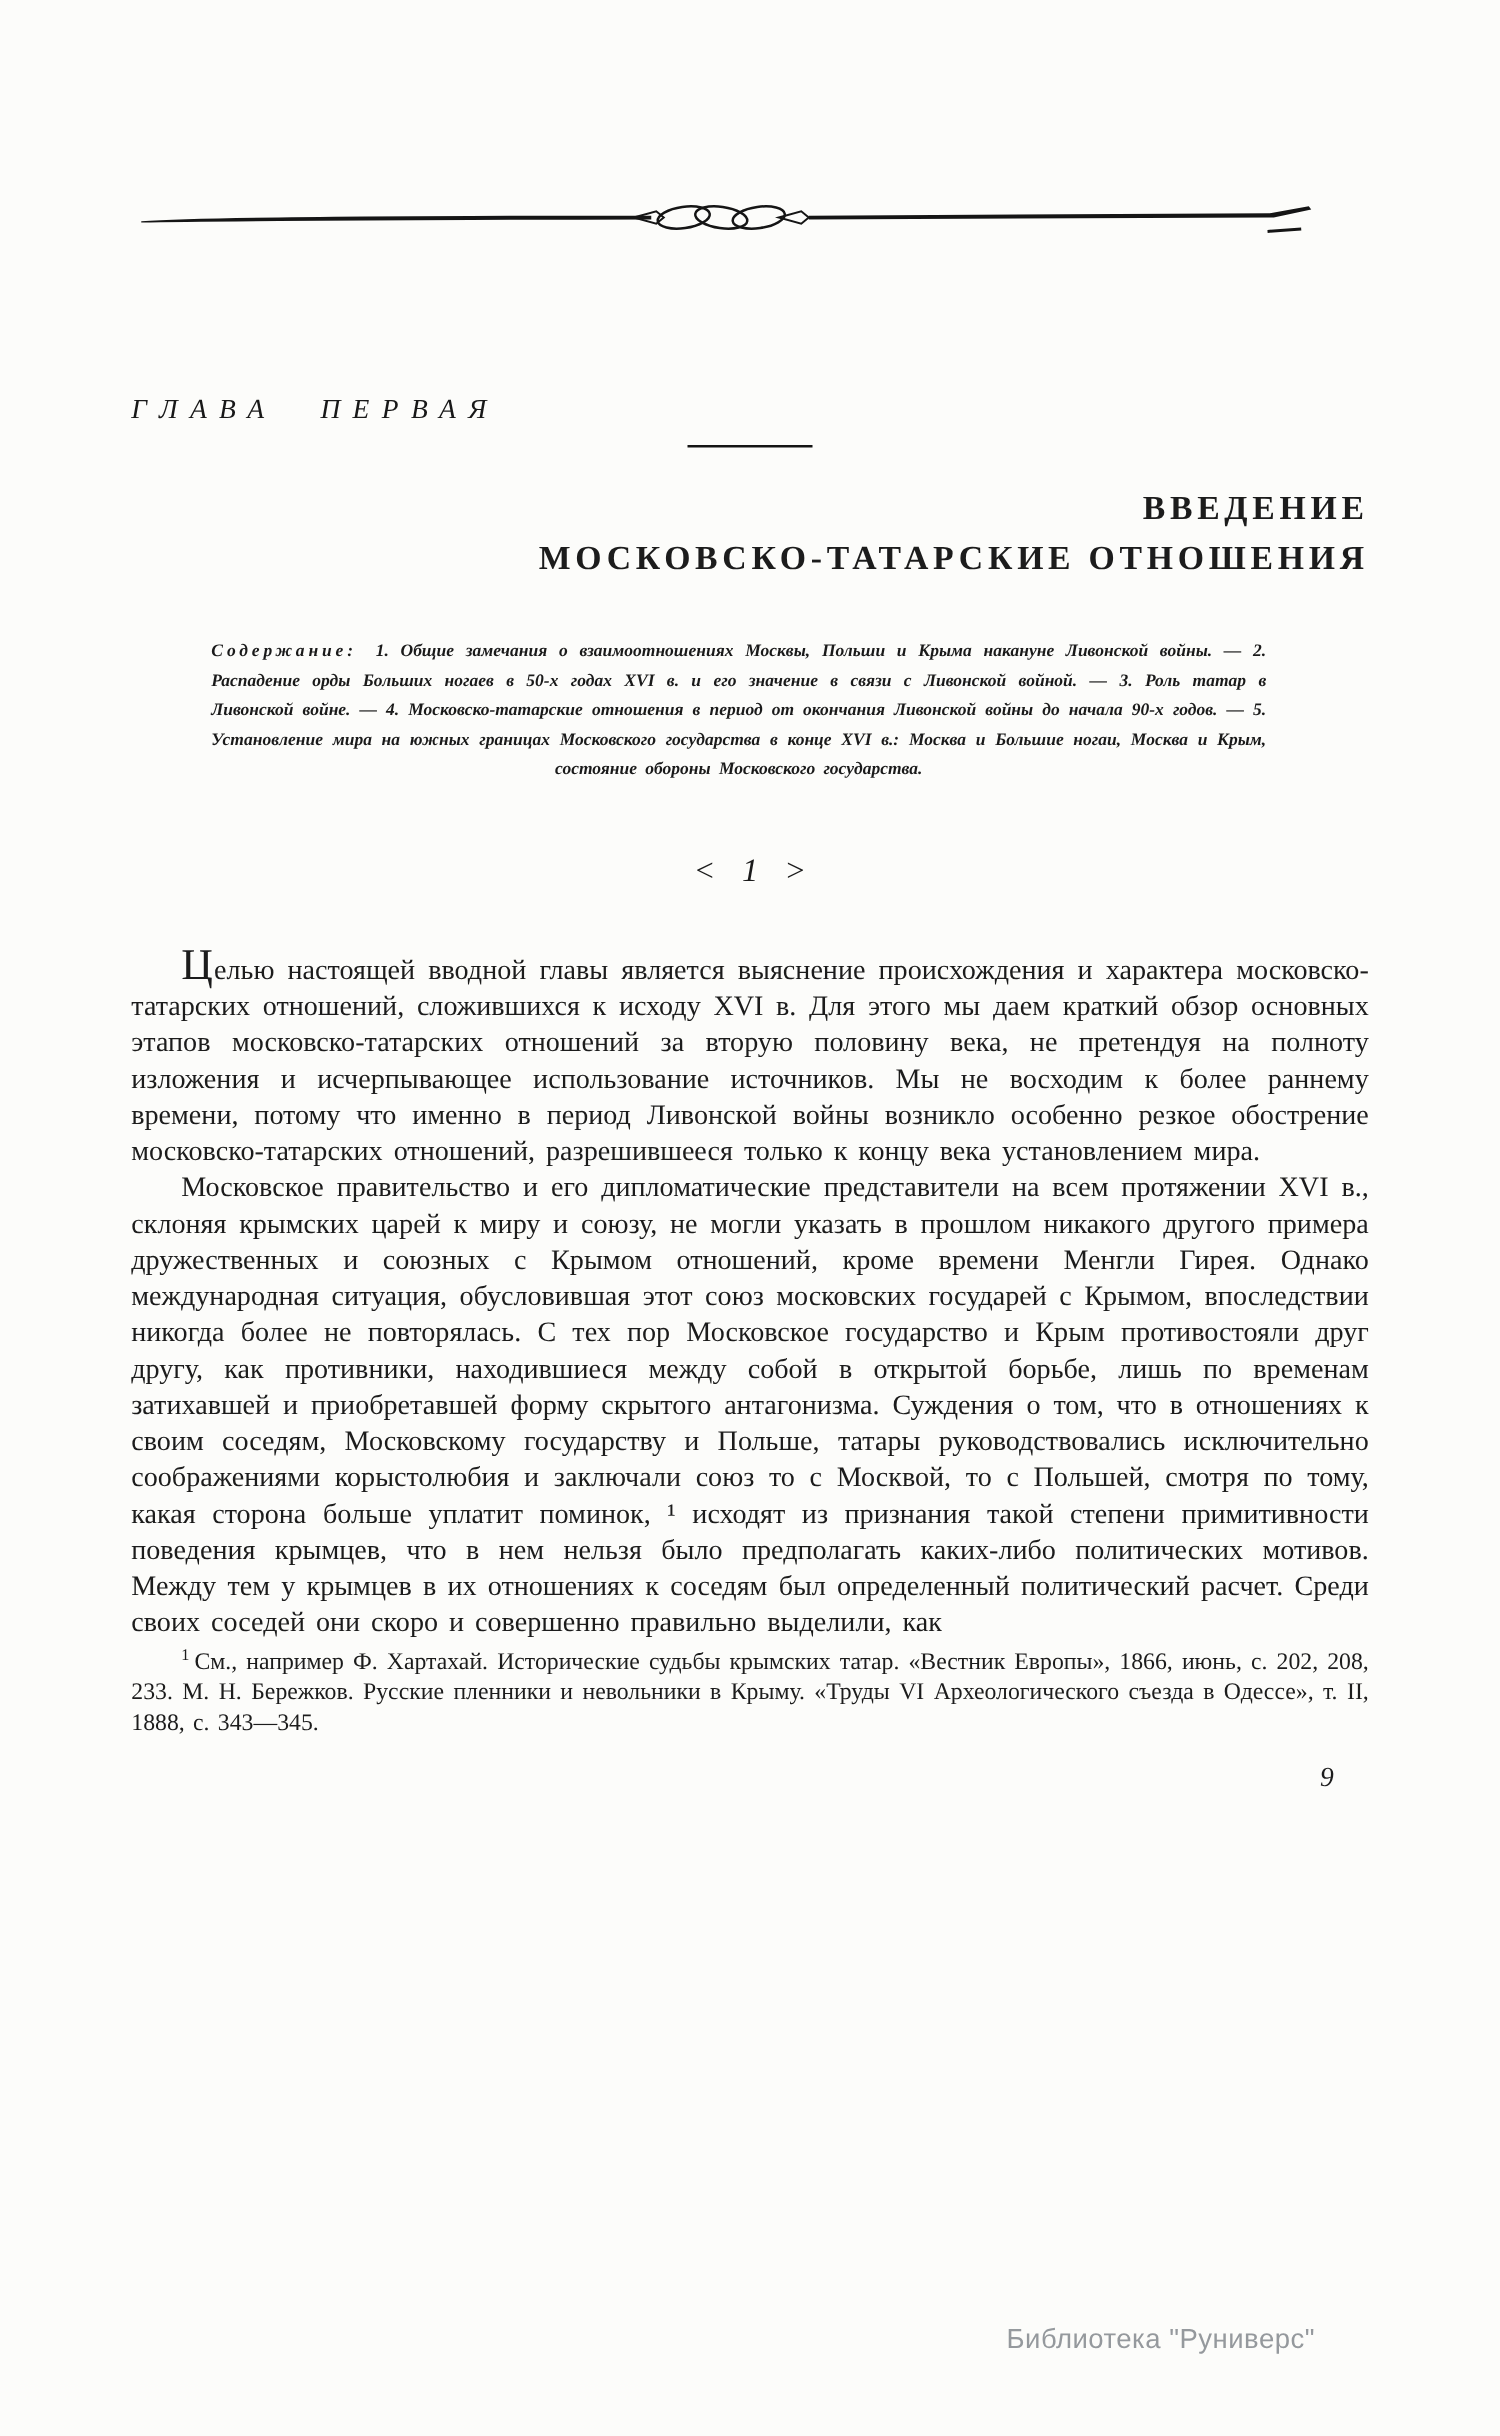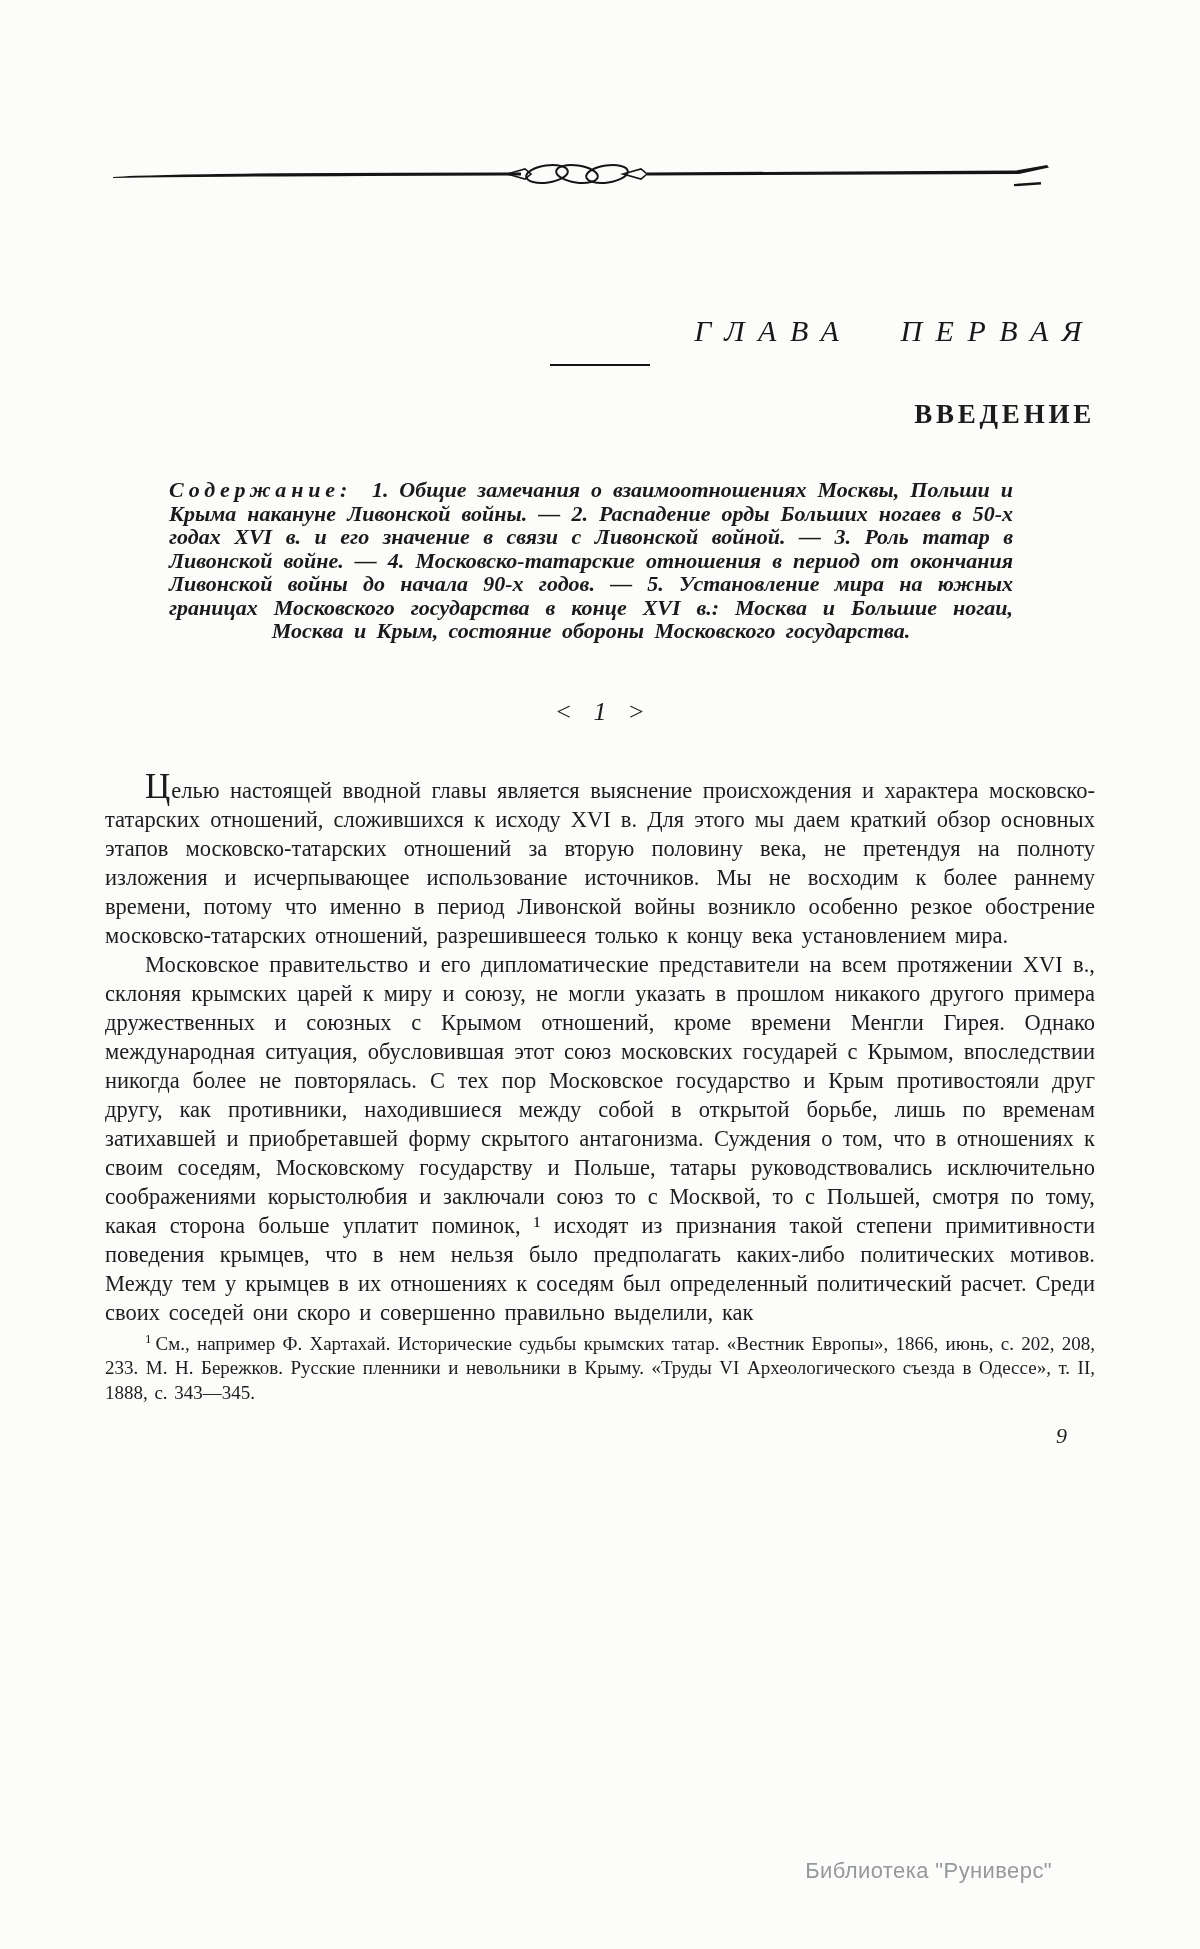--- a/index.html
+++ b/index.html
@@ -23,23 +23,23 @@
     top: 0;
     width: 990px;
   }
   .ornament {
     margin: 158px 0 0 6px;
     width: 948px;
     height: 32px;
   }
   .chapter-label {
     margin-top: 124px;
-    text-align: right;
+    text-align: left;
     font-style: italic;
-    font-size: 30px;
+    font-size: 22px;
     letter-spacing: 0.45em;
     word-spacing: 0.9em;
     color: #181818;
   }
   .chapter-rule {
     width: 100px;
     border: 0;
     border-top: 2.5px solid #141414;
     margin: 16px auto 0 auto;
   }
@@ -47,21 +47,21 @@
     margin: 28px 0 0 0;
     text-align: right;
     font-size: 27px;
     font-weight: bold;
     line-height: 40px;
     letter-spacing: 0.14em;
   }
   .title .title-line { display: block; }
   .summary {
     margin: 44px 82px 0 64px;
-    font-size: 22px;
+    font-size: 14px;
     line-height: 23.5px;
     font-style: italic;
     font-weight: bold;
     text-align: justify;
     text-align-last: center;
     word-spacing: 0.22em;
     color: #1a1a1a;
   }
   .summary-label {
     letter-spacing: 0.22em;
@@ -140,20 +140,21 @@
         <rect x="903" y="25" width="27" height="2.4" fill="#151515" transform="rotate(-4 916 26)"></rect>
       </svg>
     </div>
 
     <div class="chapter-label">ГЛАВА ПЕРВАЯ</div>
 
     <hr class="chapter-rule">
 
     <h1 class="title">
       <span class="title-line">ВВЕДЕНИЕ</span>
+      <span class="title-line">МОСКОВСКО-ТАТАРСКИЕ ОТНОШЕНИЯ</span>
     </h1>
 
     <p class="summary">
       <span class="summary-label">Содержание:</span>
       <span>1. Общие замечания о взаимоотношениях Москвы, Польши и Крыма накануне Ливонской войны. — 2. Распадение орды Больших ногаев в 50-х годах XVI в. и его значение в связи с Ливонской войной. — 3. Роль татар в Ливонской войне. — 4. Московско-татарские отношения в период от окончания Ливонской войны до начала 90-х годов. — 5. Установление мира на южных границах Московского государства в конце XVI в.: Москва и Большие ногаи, Москва и Крым, состояние обороны Московского государства.</span>
     </p>
 
     <div class="section-marker">
       <span class="angle">&lt;</span>
       <span class="num">1</span>

